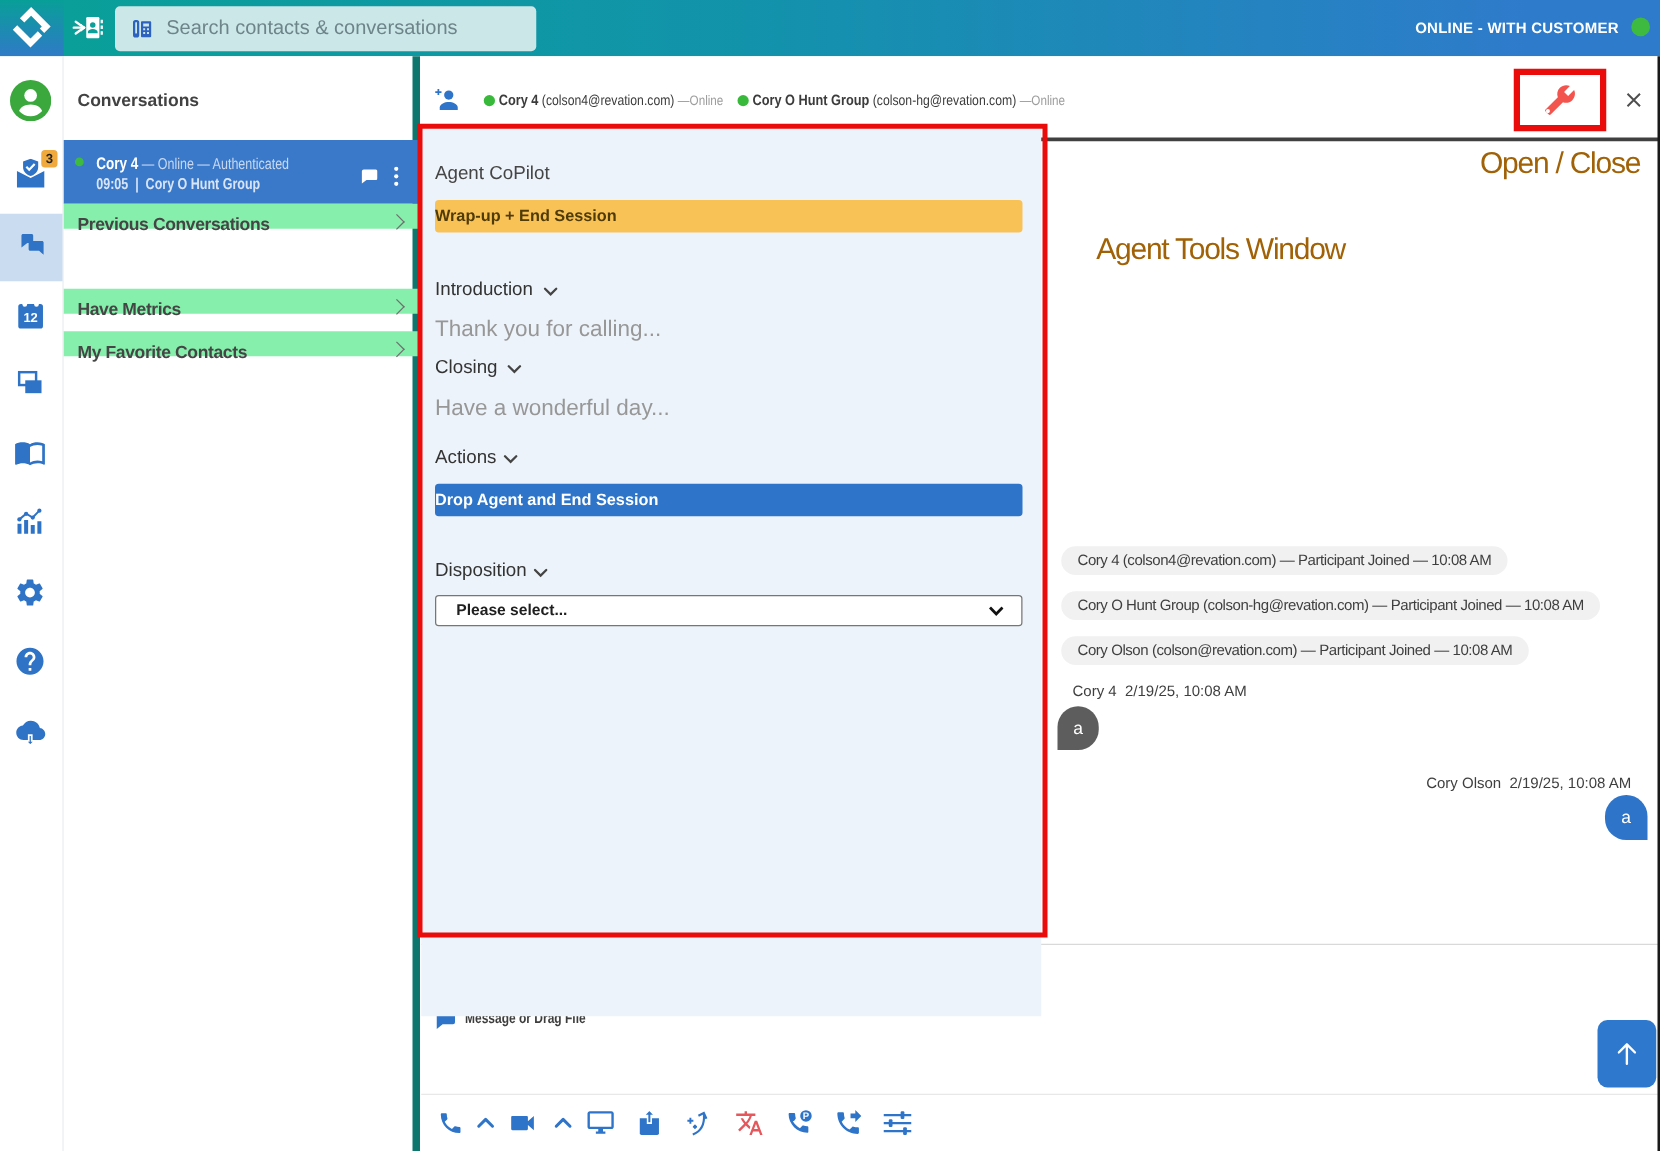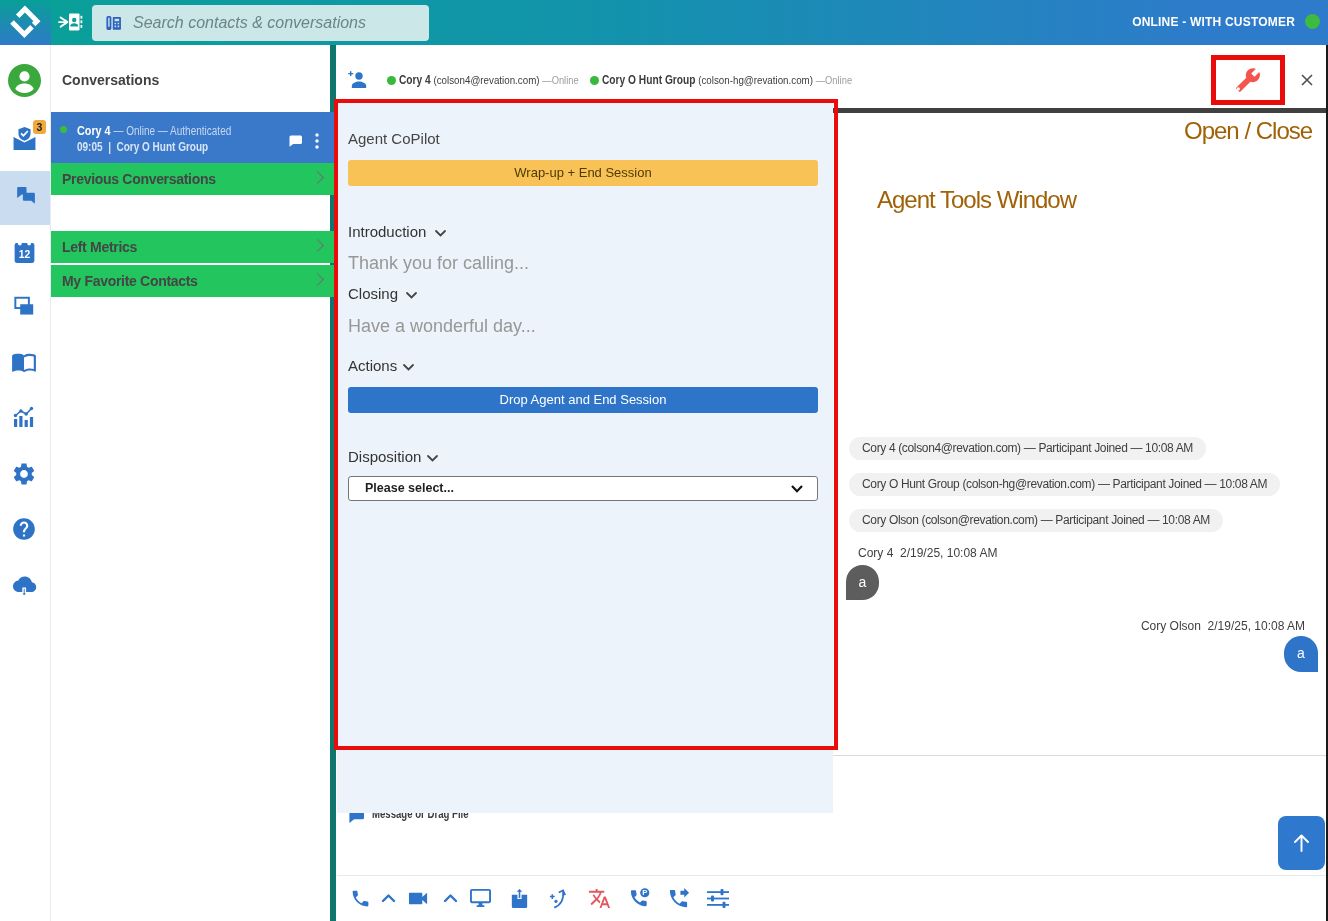--- a/index.html
+++ b/index.html
@@ -7,21 +7,21 @@
 body { font-family:"Liberation Sans", sans-serif; position:relative; overflow:hidden; background:#fff; }
 svg { position:absolute; display:block; }
 
 
 .topbar { position:absolute; left:0; top:0; width:1328px; height:45px;
   background:linear-gradient(to right,#0a9f99 4%,#1293ab 45%,#2e7bcb 92%); }
 .logo { position:absolute; left:0; top:0; width:51px; height:45px;
   background:linear-gradient(to bottom,#089f98,#2f7ac7); }
 .searchbox { position:absolute; left:92px; top:5px; width:337px; height:36px;
   background:#cbe7e8; border-radius:4px; }
-.searchbox .ph { position:absolute; left:41px; top:9px; font-size:16px; color:#6d8489;font-style:italic; }
+.searchbox .ph { position:absolute; left:41px; top:9px; font-size:16px; color:#6d8489; }
 .status { position:absolute; right:33px; top:15px; font-size:12px; font-weight:bold;
   color:#fff; letter-spacing:.2px; }
 .statusdot { position:absolute; right:8px; top:14px; width:15px; height:15px;
   border-radius:50%; background:#3eba40; }
 
 
 .rail { position:absolute; left:0; top:45px; width:51px; height:876px;
   background:#fff; border-right:1px solid #e7eaee; }
 .rail .active { position:absolute; left:0; top:126px; width:50px; height:54px; background:#cadcf0; }
 .badge { position:absolute; left:33px; top:75px; min-width:13px; height:14px;
@@ -32,28 +32,28 @@
 .listpanel { position:absolute; left:51px; top:45px; width:285px; height:876px;
   background:#fff; border-right:6px solid #0f766e; }
 .lp-title { position:absolute; left:11px; top:27px; font-size:14px; font-weight:bold; color:#424242; }
 .convo { position:absolute; left:0; top:67px; width:284px; height:51px; background:#3a79ca; color:#fff; }
 .convo .dot { position:absolute; left:9px; top:14px; width:7px; height:7px; border-radius:50%; background:#3eba40; }
 .convo .l1 { position:absolute; left:26px; top:11px; font-size:12.5px; color:#c7d8ef; white-space:nowrap;
   transform:scaleX(.8); transform-origin:0 0; }
 .convo .l1 b { font-size:13.5px; color:#fff; }
 .convo .l2 { position:absolute; left:26px; top:28px; font-size:12.5px; font-weight:bold; color:#d9e5f6;
   white-space:nowrap; transform:scaleX(.8); transform-origin:0 0; }
-.lrow { position:absolute; left:0; width:284px; height:32px; background:#22c55e; }
+.lrow { position:absolute; left:0; width:284px; height:20px; background:#86efac; }
 .lrow .t { position:absolute; left:11px; top:8px; font-size:14px; font-weight:bold; color:#454545; letter-spacing:-.3px; }
 .lrow .ch { position:absolute; right:13px; top:10px; width:9px; height:9px;
   border-top:1.8px solid #6f6f6f; border-right:1.8px solid #6f6f6f; transform:rotate(45deg); }
 
 
 .main { position:absolute; left:336px; top:45px; width:992px; height:876px; background:#fff; }
-.mheader { position:absolute; left:0; top:0; width:992px; height:68px; border-bottom:5px solid #404040; }
+.mheader { position:absolute; left:0; top:0; width:992px; height:68px; border-bottom:3px solid #404040; }
 .hdrtext { position:absolute; top:28px; font-size:11.5px; color:#3c3c3c; white-space:nowrap;
   transform:scaleX(.85); transform-origin:0 0; }
 .hdrtext b { font-size:12px; }
 .gdot { position:absolute; top:31px; width:9px; height:9px; border-radius:50%; background:#38b93b; }
 .gray { color:#9d9d9d; font-size:11px; }
 
 
 .pill { position:absolute; height:23px; line-height:23px; background:#f1f1f1; border-radius:12px;
   font-size:12px; letter-spacing:-.35px; color:#3f3f3f; padding:0 13px; white-space:nowrap; }
 .msglabel { position:absolute; font-size:12px; color:#3f3f3f; white-space:nowrap; }
@@ -65,21 +65,21 @@
 
 .comp-top { position:absolute; left:1px; top:710px; width:990px; border-top:1px solid #d9d9d9; }
 .fmt { position:absolute; top:719px; color:#3f3f3f; font-size:19px; font-family:"Liberation Serif",serif; }
 .comp-sep { position:absolute; left:1px; top:830px; width:990px; border-top:1px solid #e8e8e8; }
 .upbtn { position:absolute; left:942px; top:771px; width:47px; height:54px; background:#2e78cd; border-radius:8px; }
 
 
 .copilot { position:absolute; left:337px; top:103px; width:496px; height:710px; background:#edf3fa; z-index:5; }
 .cp-title { position:absolute; left:11px; top:27px; font-size:15px; color:#454545; }
 .btn { position:absolute; left:11px; width:470px; height:26px; border-radius:3px;
-  font-size:13px; font-weight:normal; text-align:center; line-height:26px; }
+  font-size:13px; font-weight:bold; text-align:left; line-height:26px; }
 .btn.orange { top:57px; background:#f9c257; color:#4f3b05; }
 .btn.blue { top:284px; background:#2e75c9; color:#fff; }
 .sect { position:absolute; left:11px; font-size:15px; color:#333; }
 .hint { position:absolute; left:11px; font-size:18px; color:#979797; }
 .select { position:absolute; left:11px; top:373px; width:470px; height:25px; background:#fff;
   border:1px solid #767676; border-radius:3px; font-size:12.5px; font-weight:bold; color:#1f1f1f;
   line-height:23px; padding-left:16px; }
 
 
 .redrect { position:absolute; border:4px solid #ea0b0b; z-index:9; }
@@ -189,21 +189,21 @@
       <circle cx="2" cy="2" r="1.7"></circle>
         <circle cx="2" cy="8" r="1.7"></circle>
         <circle cx="2" cy="14" r="1.7"></circle>
     </svg>
   </div>
   <div class="lrow" style="top:118px">
       <span class="t">Previous Conversations</span>
       <span class="ch"></span>
     </div>
   <div class="lrow" style="top:186px">
-      <span class="t">Left Metrics</span>
+      <span class="t">Have Metrics</span>
       <span class="ch"></span>
     </div>
   <div class="lrow" style="top:220px">
       <span class="t">My Favorite Contacts</span>
       <span class="ch"></span>
     </div>
 </div>
 
 <div class="main">
   <div class="mheader">

